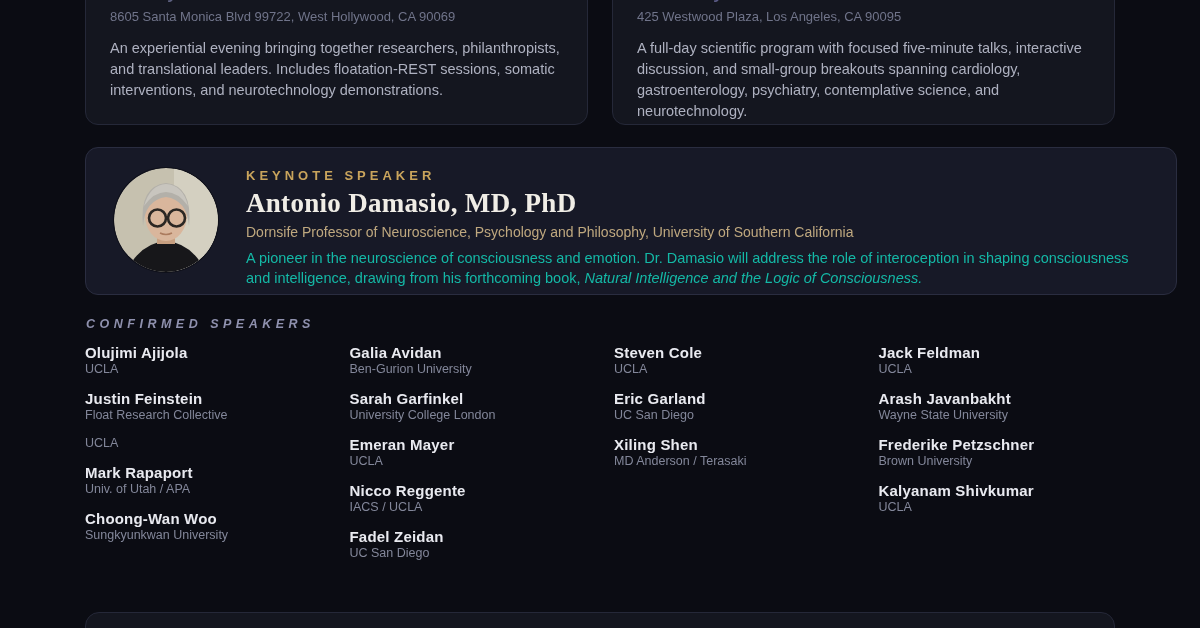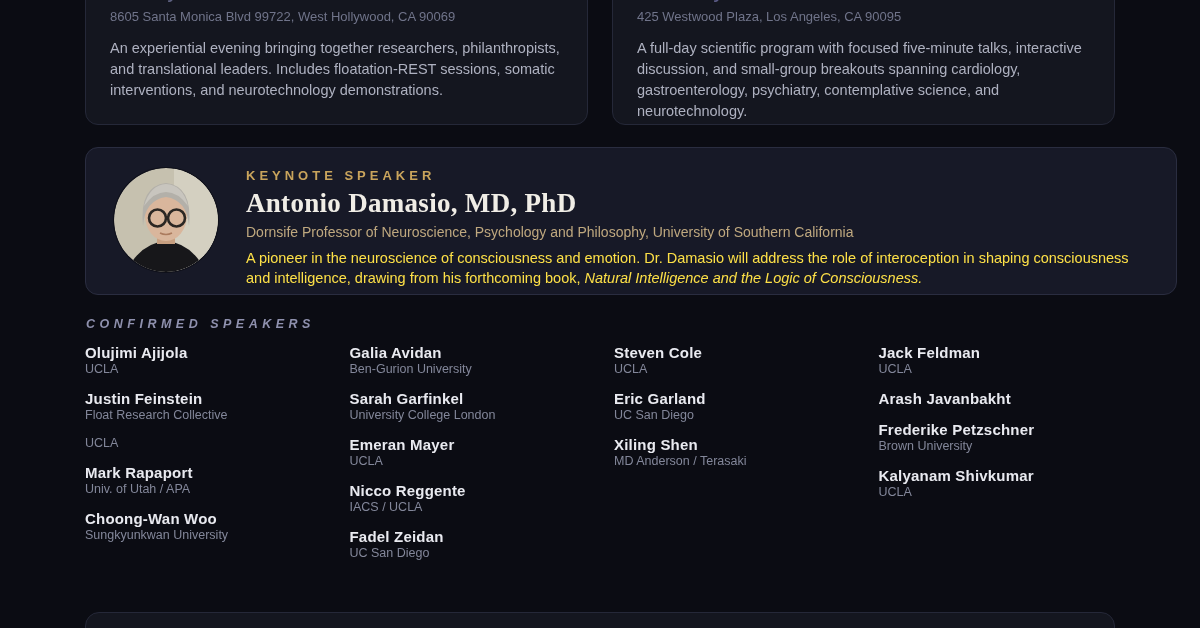--- a/index.html
+++ b/index.html
@@ -38,21 +38,21 @@
   }
   .avatar-wrap{flex:0 0 104px;width:104px;height:104px;border-radius:50%;overflow:hidden;
     box-shadow:0 0 0 1px rgba(0,0,0,.35);}
   .keynote-text{flex:1;min-width:0;}
   .keynote-label{font-size:13px;font-weight:700;letter-spacing:4px;color:var(--gold);}
   .keynote-name{
     margin-top:5px;font-family:"Liberation Serif","DejaVu Serif",serif;
     font-size:27px;font-weight:700;color:#f0ede6;letter-spacing:.3px;line-height:30px;
   }
   .keynote-title{margin-top:6px;font-size:14px;line-height:16px;color:var(--gold-muted);}
-  .keynote-bio{margin-top:8px;font-size:14.5px;line-height:20px;color:#fde047;}
+  .keynote-bio{margin-top:8px;font-size:14.5px;line-height:20px;color:#14b8a6;}
   .keynote-bio .book{font-style:italic;}
   
   .speakers-heading{
     position:absolute;left:86px;top:317px;
     font-size:12.5px;font-weight:700;letter-spacing:4.5px;color:var(--heading-lavender);font-style:italic;
   }
   .speakers-grid{
     position:absolute;left:85px;top:344px;width:1030px;
     display:grid;grid-template-columns:repeat(4,1fr);column-gap:28px;
   }
@@ -168,20 +168,21 @@
       <div class="speaker-affil">MD Anderson / Terasaki</div>
     </div>
   </div>
   <div class="speaker-col">
     <div class="speaker-cell">
       <div class="speaker-name">Jack Feldman</div>
       <div class="speaker-affil">UCLA</div>
     </div>
     <div class="speaker-cell">
       <div class="speaker-name">Arash Javanbakht</div>
+      <div class="speaker-affil">Wayne State University</div>
     </div>
     <div class="speaker-cell">
       <div class="speaker-name">Frederike Petzschner</div>
       <div class="speaker-affil">Brown University</div>
     </div>
     <div class="speaker-cell">
       <div class="speaker-name">Kalyanam Shivkumar</div>
       <div class="speaker-affil">UCLA</div>
     </div>
   </div>

